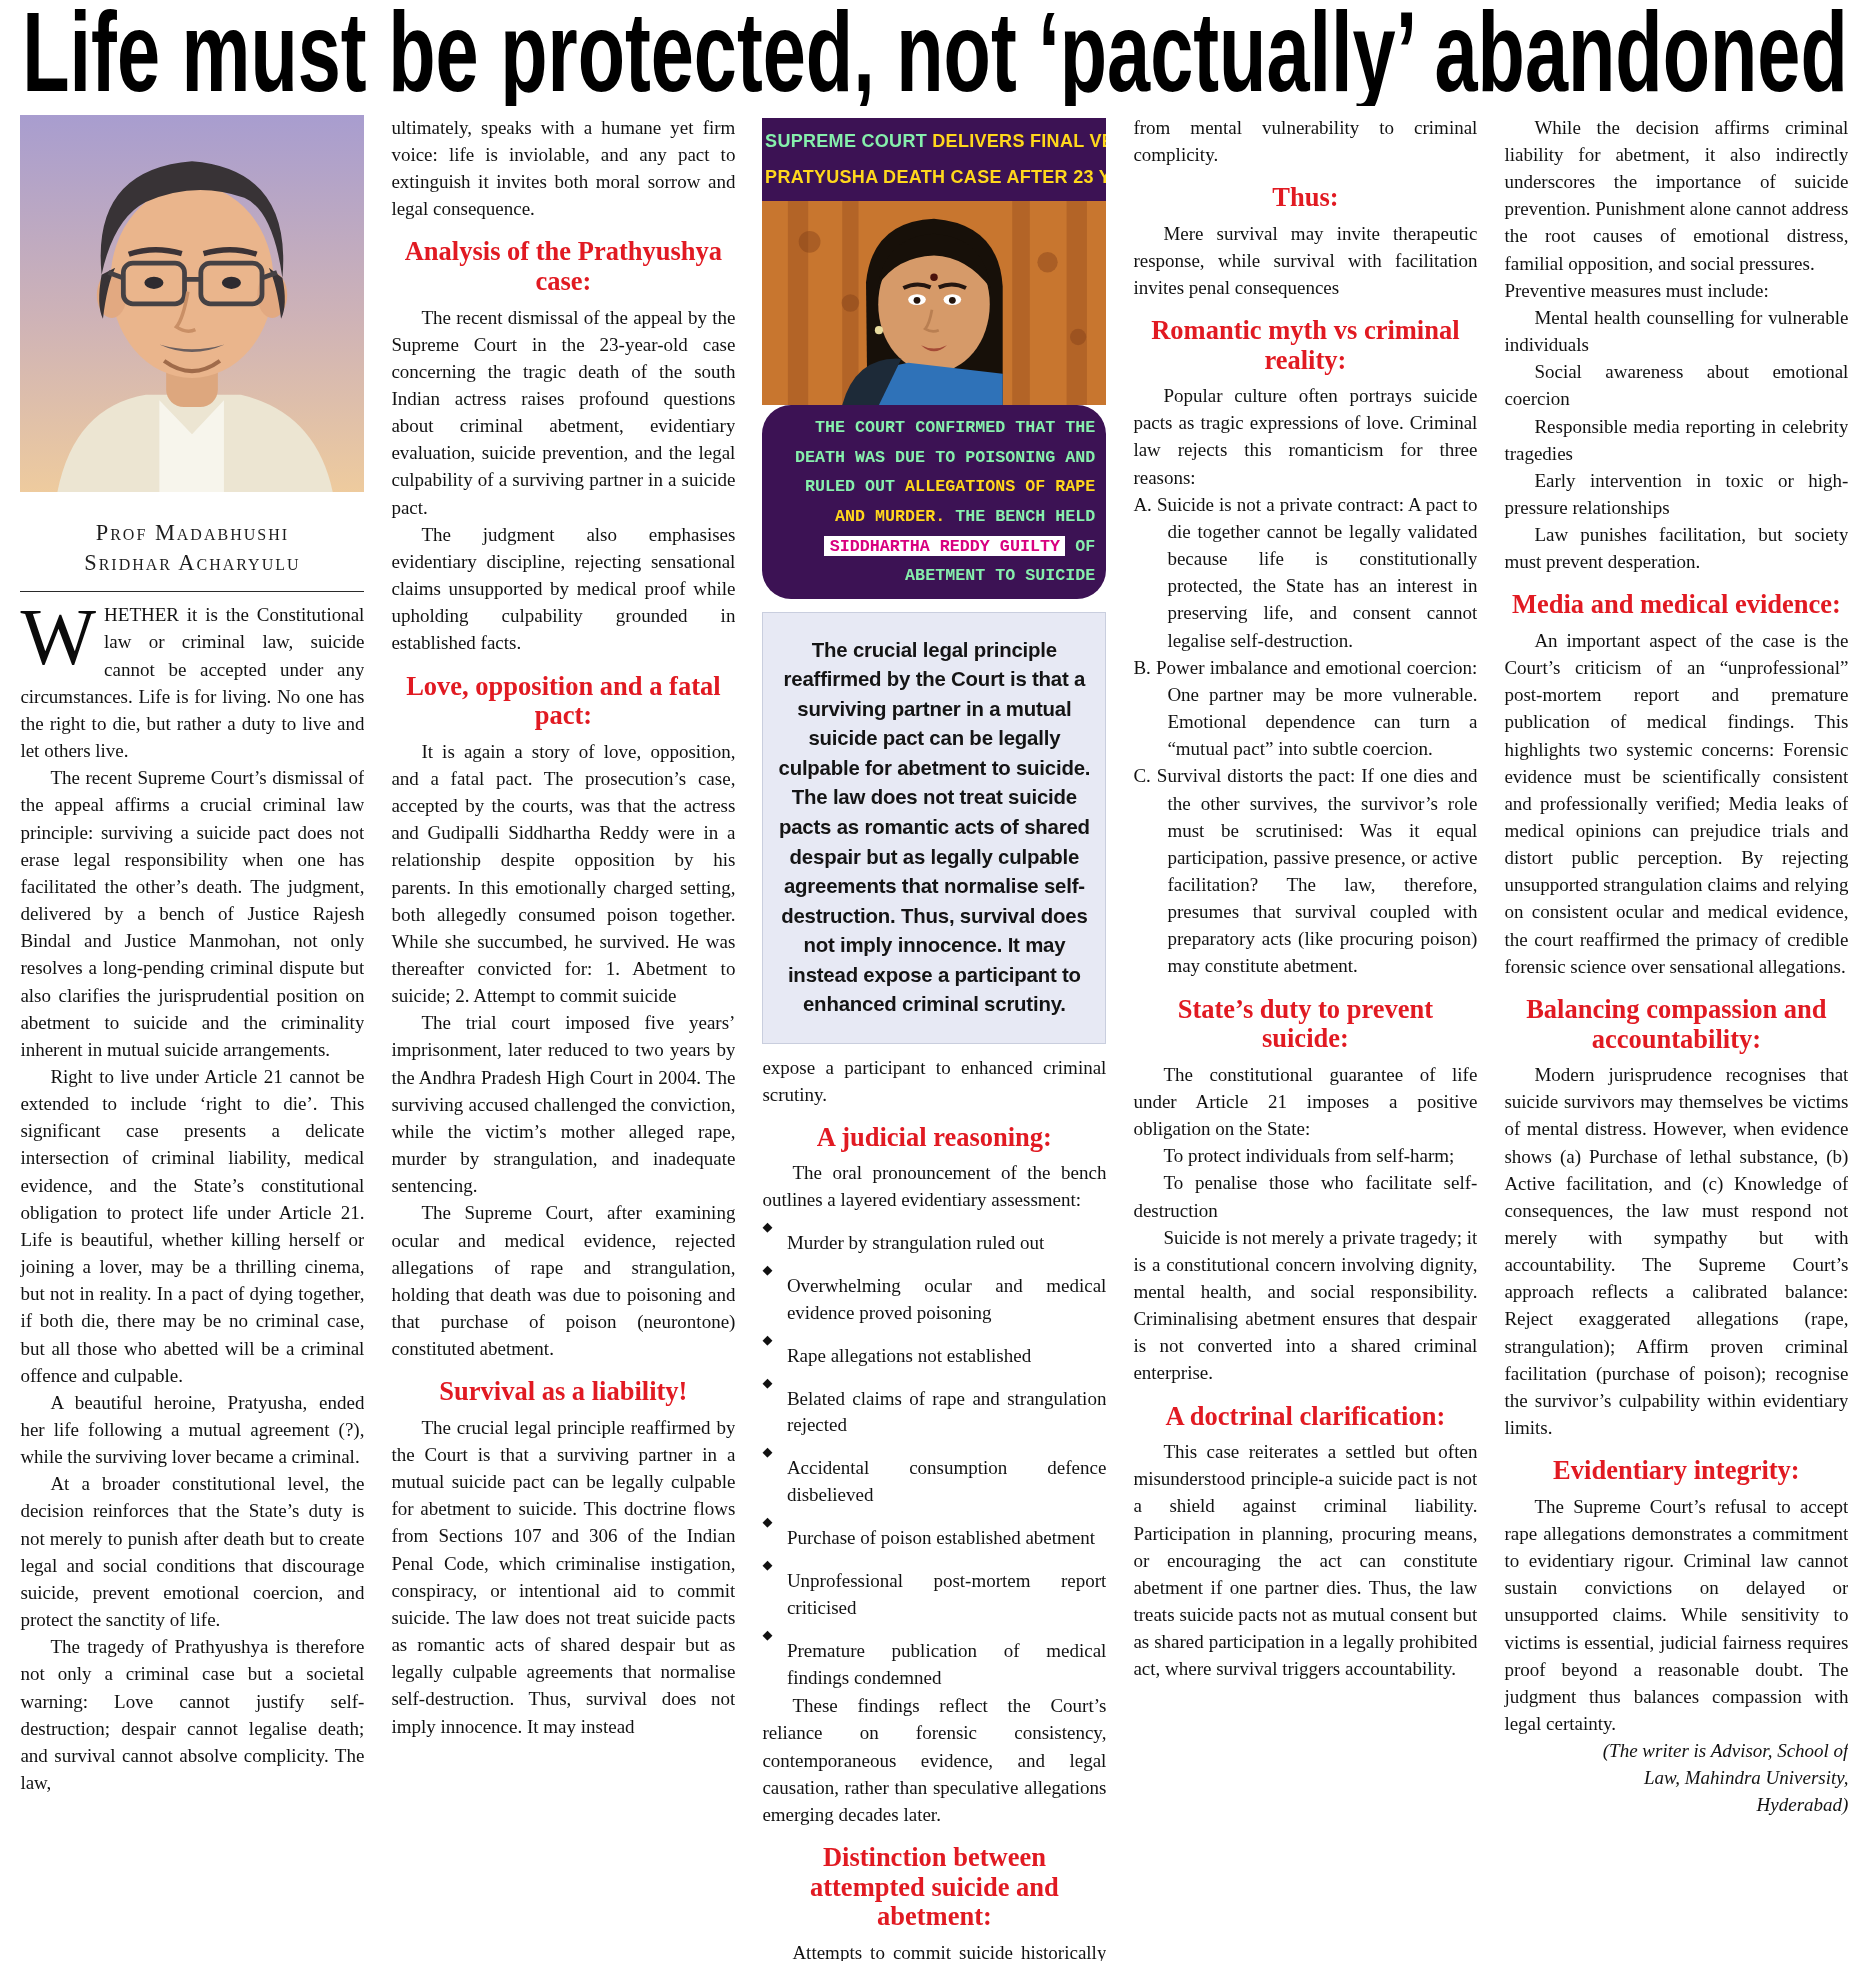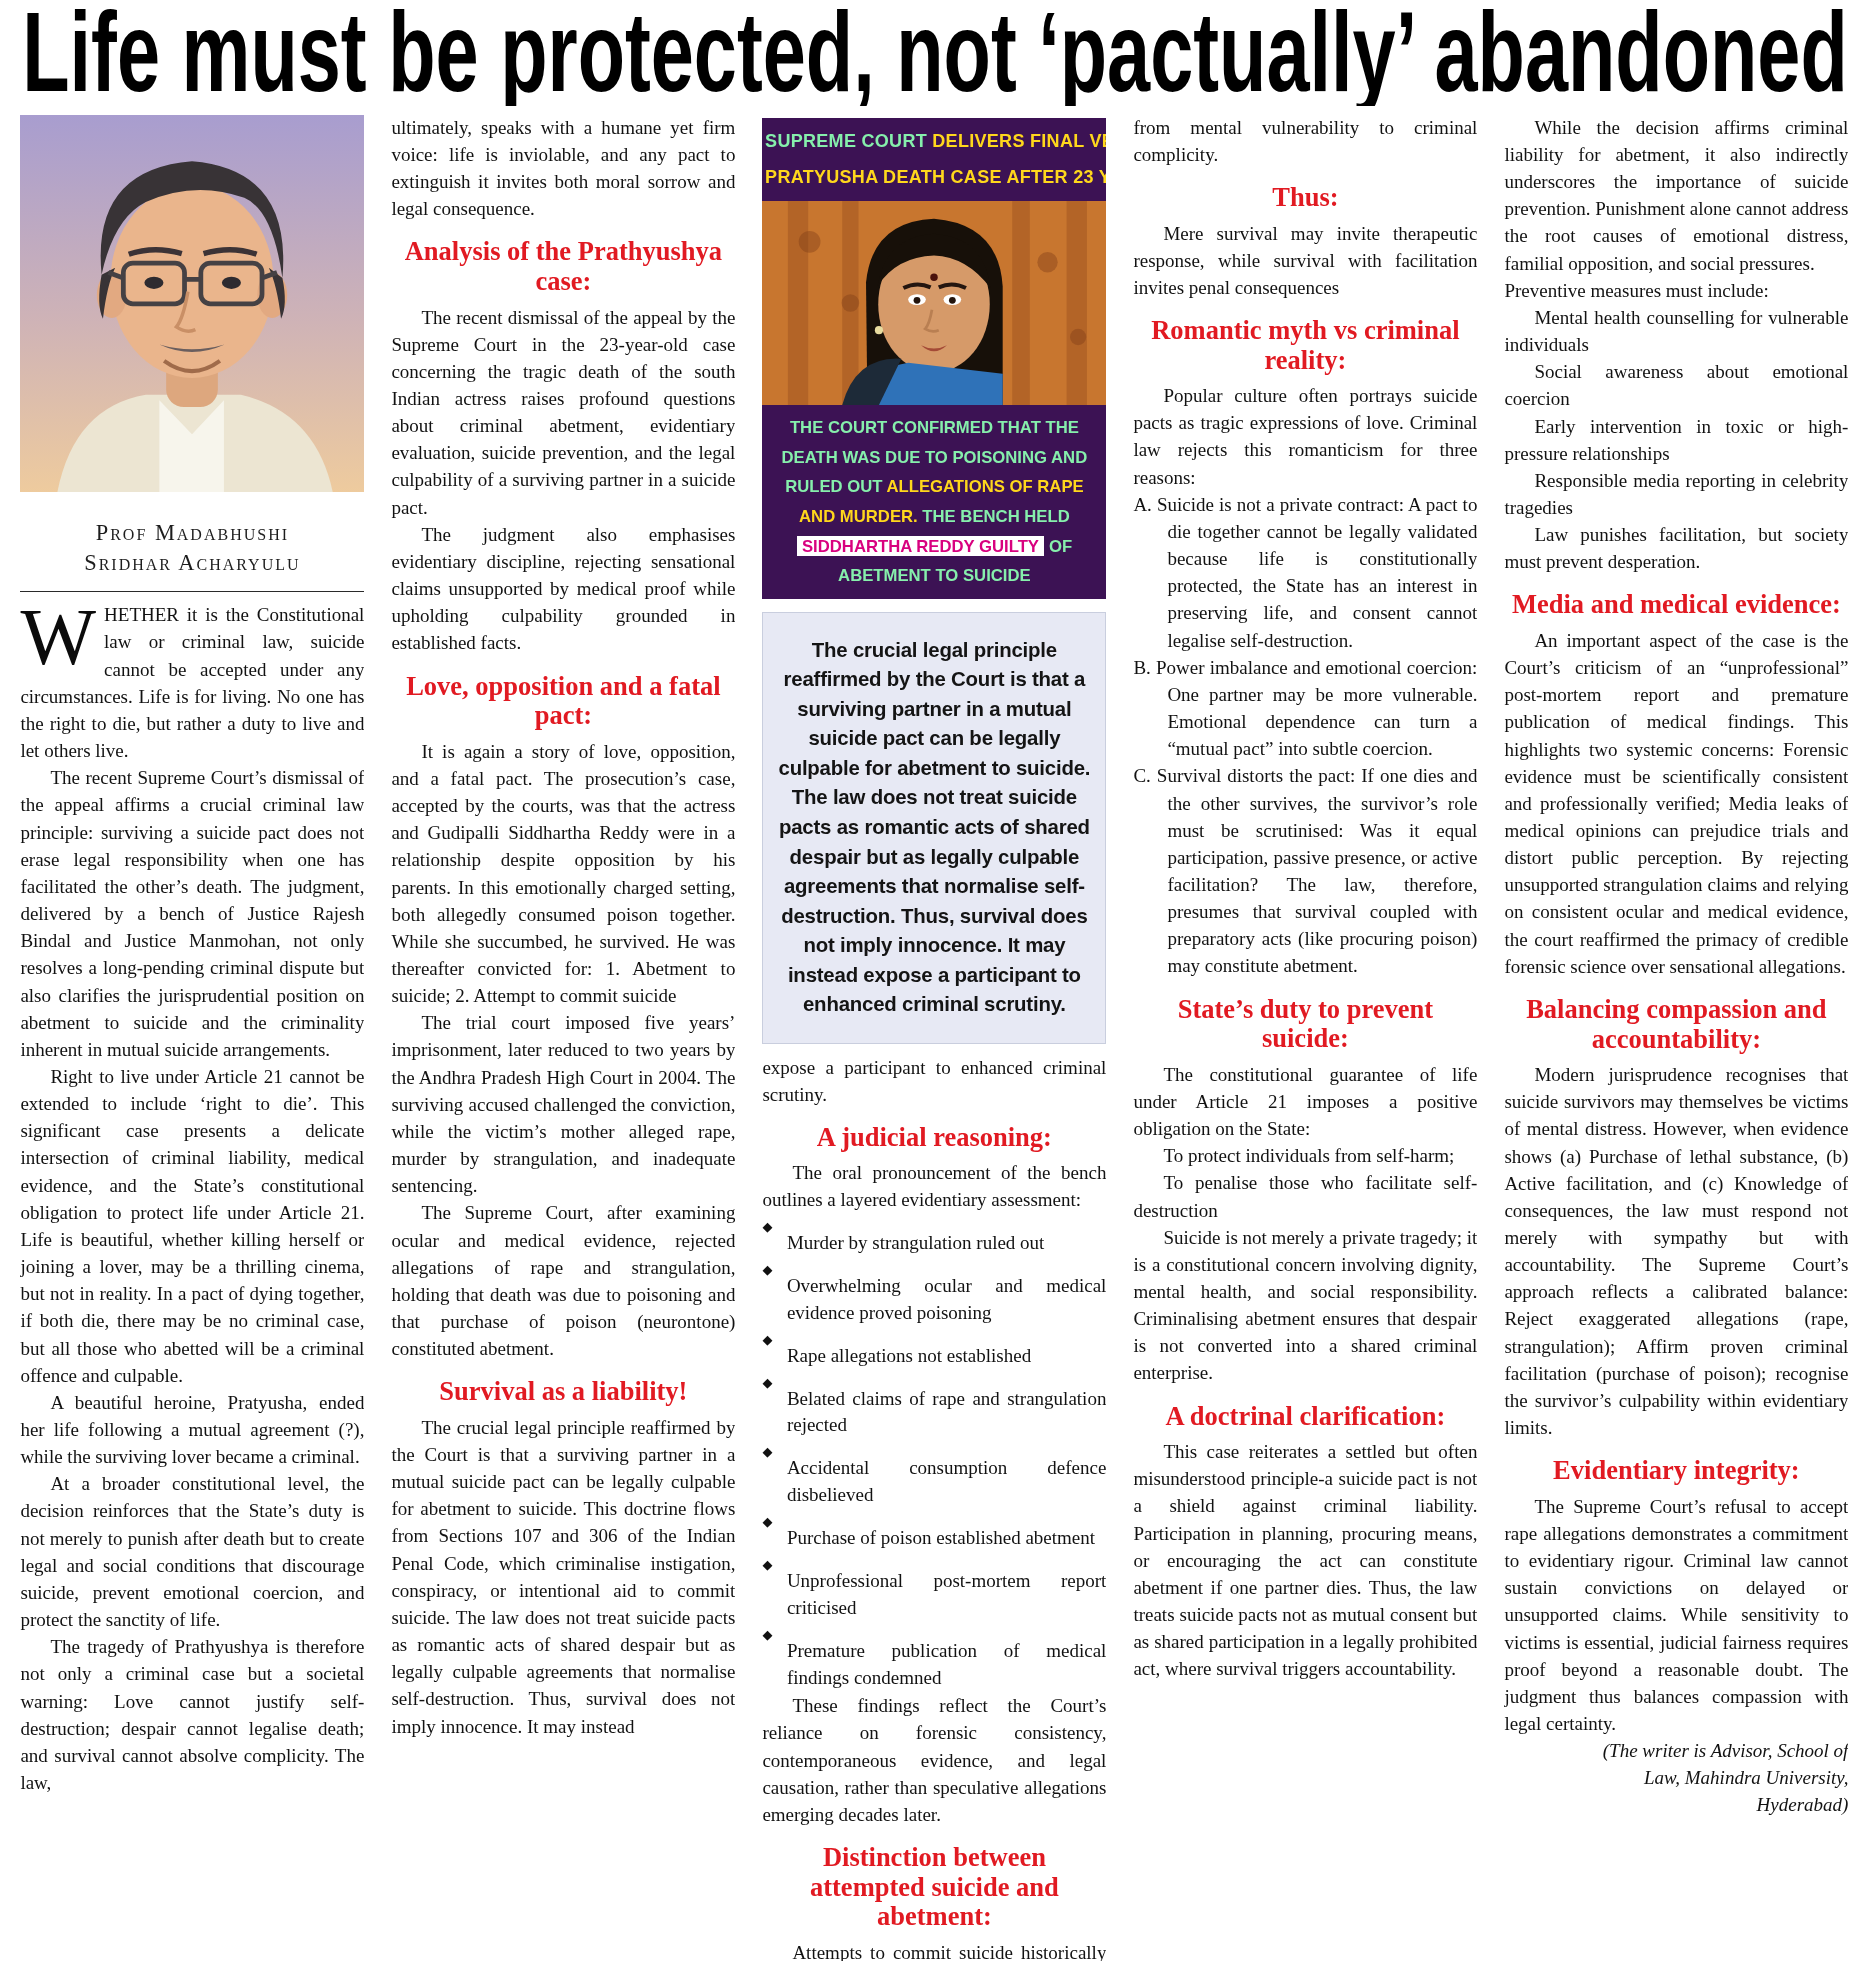--- a/index.html
+++ b/index.html
@@ -37,22 +37,22 @@
 
   
   .media-card{width:344px;margin-top:4.1px;}
   .media-head{background:#3c1254;color:#fff;text-align:center;
               font-family:"Liberation Sans",sans-serif;font-weight:bold;
               font-size:18px;line-height:2.0;padding:5.4px 2.7px;letter-spacing:0.3px;}
   .media-head > div{white-space:nowrap;}
   .actress-fig{margin:0;width:344px;height:204px;overflow:hidden;}
   .actress-fig svg{display:block;width:100%;height:100%;}
   .media-caption{background:#3c1254;color:#fff;padding:8.2px 11px;
-                 font-family:Liberation Sans, sans-serif;font-weight:bold;
-                 font-size:16.7px;line-height:1.78;text-align:center;}
+                 font-family:Liberation Mono, monospace;font-weight:bold;
+                 font-size:16.7px;line-height:1.78;text-align:right;border-radius:29px;}
   .seg-w{color:#86efac;}
   .seg-y{color:#ffd71c;}
   .seg-m{color:#d8017f;background:#ffffff;padding:0.7px 5.4px;}
 
   
   .quote-box{margin:12.2px 0 9.5px 0;background:#e7e9f4;border:0.7px solid #c9cede;
              padding:23px 12.2px;text-align:center;color:#141414;
              font-family:"Liberation Sans",sans-serif;font-weight:bold;
              font-size:20.4px;line-height:1.45;letter-spacing:-0.2px;}
 </style>
@@ -237,22 +237,22 @@
           <p class="para ind">This case reiterates a settled but often misunderstood principle-a suicide pact is not a shield against criminal liability. Participation in planning, procuring means, or encouraging the act can constitute abetment if one partner dies. Thus, the law treats suicide pacts not as mutual consent but as shared participation in a legally prohibited act, where survival triggers accountability.</p>
         </div>
     </section>
 
     <section class="col">
       <div>
           <p class="para ind">While the decision affirms criminal liability for abetment, it also indirectly underscores the importance of suicide prevention. Punishment alone cannot address the root causes of emotional distress, familial opposition, and social pressures.</p>
           <p class="para">Preventive measures must include:</p>
           <p class="para ind">Mental health counselling for vulnerable individuals</p>
           <p class="para ind">Social awareness about emotional coercion</p>
+          <p class="para ind">Responsible media reporting in celebrity tragedies</p>
           <p class="para ind">Early intervention in toxic or high-pressure relationships</p>
-          <p class="para ind">Responsible media reporting in celebrity tragedies</p>
           <p class="para ind">Law punishes facilitation, but society must prevent desperation.</p>
           <div class="rhead">Media and medical evidence:</div>
           <p class="para ind">An important aspect of the case is the Court’s criticism of an “unprofessional” post-mortem report and premature publication of medical findings. This highlights two systemic concerns: Forensic evidence must be scientifically consistent and professionally verified; Media leaks of medical opinions can prejudice trials and distort public perception. By rejecting unsupported strangulation claims and relying on consistent ocular and medical evidence, the court reaffirmed the primacy of credible forensic science over sensational allegations.</p>
           <div class="rhead">Balancing compassion and accountability:</div>
           <p class="para ind">Modern jurisprudence recognises that suicide survivors may themselves be victims of mental distress. However, when evidence shows (a) Purchase of lethal substance, (b) Active facilitation, and (c) Knowledge of consequences, the law must respond not merely with sympathy but with accountability. The Supreme Court’s approach reflects a calibrated balance: Reject exaggerated allegations (rape, strangulation); Affirm proven criminal facilitation (purchase of poison); recognise the survivor’s culpability within evidentiary limits.</p>
           <div class="rhead">Evidentiary integrity:</div>
           <p class="para ind">The Supreme Court’s refusal to accept rape allegations demonstrates a commitment to evidentiary rigour. Criminal law cannot sustain convictions on delayed or unsupported claims. While sensitivity to victims is essential, judicial fairness requires proof beyond a reasonable doubt. The judgment thus balances compassion with legal certainty.</p>
           <p class="para signoff">(The writer is Advisor, School of Law, Mahindra University, Hyderabad)</p>
         </div>
     </section>

